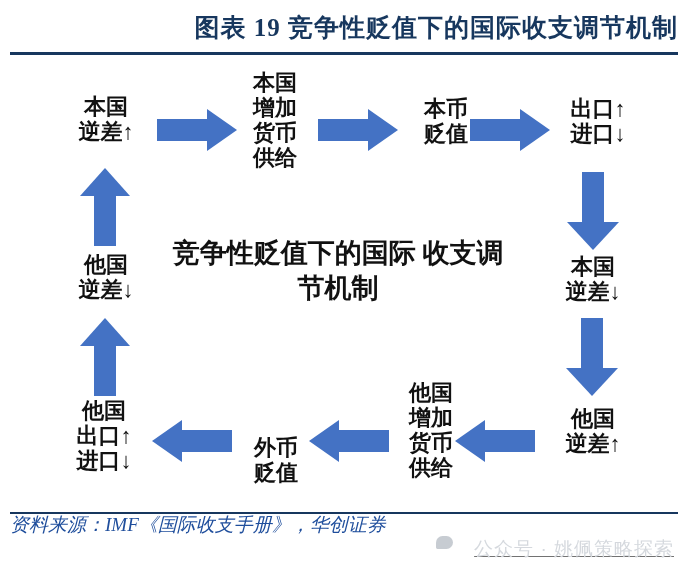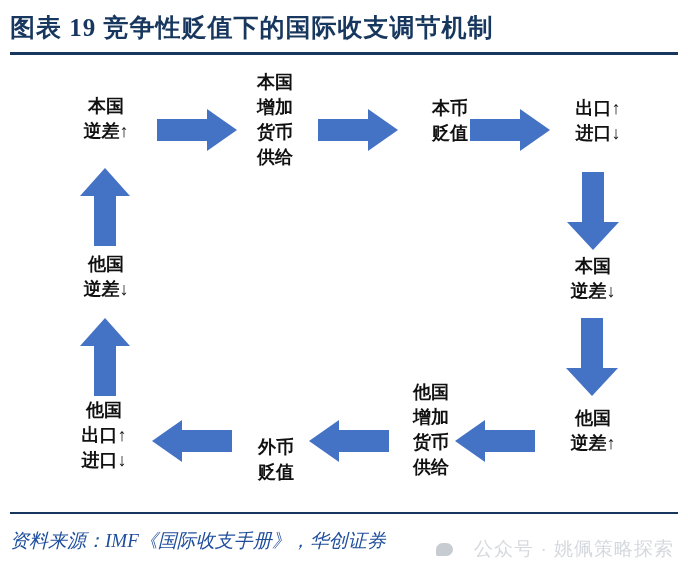--- a/index.html
+++ b/index.html
@@ -15,20 +15,21 @@
     position: relative;
   }
 
   
   #header {
     position: absolute;
     left: 10px;
     top: 12px;
     width: 668px;
     height: 40px;
+    text-align: right;
   }
   #title-text {
     font-family: "Liberation Serif", "DejaVu Serif", serif;
     font-size: 25px;
     font-weight: bold;
     color: #17375e;
     letter-spacing: 1px;
     white-space: nowrap;
     line-height: 32px;
   }
@@ -47,21 +48,21 @@
     left: 0;
     top: 58px;
     width: 688px;
     height: 450px;
   }
 
   .node {
     position: absolute;
     font-family: "Liberation Serif", "DejaVu Serif", serif;
     font-weight: bold;
-    font-size: 18px;
+    font-size: 22px;
     line-height: 25px;
     color: #111111;
     text-align: center;
     white-space: nowrap;
   }
   .node .ln { display: block; }
 
   
   #center-label {
     position: absolute;
@@ -126,37 +127,37 @@
     position: absolute;
     left: 10px;
     top: 512px;
     width: 668px;
     height: 2px;
     background: #17375e;
   }
   #footer-source {
     position: absolute;
     left: 10px;
-    top: 528px;
+    top: 512px;
     font-family: "Liberation Serif", "DejaVu Serif", serif;
     font-style: italic;
     font-size: 19px;
     color: #1f4e9c;
     white-space: nowrap;
   }
 
   
   #watermark {
     position: absolute;
     right: 14px;
     top: 536px;
     display: flex;
-    align-items: center;
     gap: 21px;
     opacity: 0.55;
+    text-decoration: underline;
   }
   #watermark .wm-logo {
     width: 17px; height: 13px;
     background: #9aa3ae;
     border-radius: 9px 9px 9px 2px;
   }
   #watermark .wm-text {
     font-family: "Liberation Sans", "DejaVu Sans", sans-serif;
     font-size: 19px;
     color: #b3bac3;
@@ -167,20 +168,24 @@
 </head>
 <body>
 
 <div id="header">
   <div id="title-text">图表 19   竞争性贬值下的国际收支调节机制</div>
   <div id="title-rule"></div>
 </div>
 
 <div id="diagram">
 
+  <div id="center-label">
+    <span class="ln">竞争性贬值下的国际</span>
+    <span class="ln">收支调节机制</span>
+  </div>
 
   <div class="node" style="left:58px; top:36px; width:96px;">
     <span class="ln">本国</span>
     <span class="ln">逆差↑</span>
   </div>
 
   <div class="arrow right" style="left:157px; top:51px;">
     <div class="shaft"></div>
     <div class="head"></div>
   </div>

